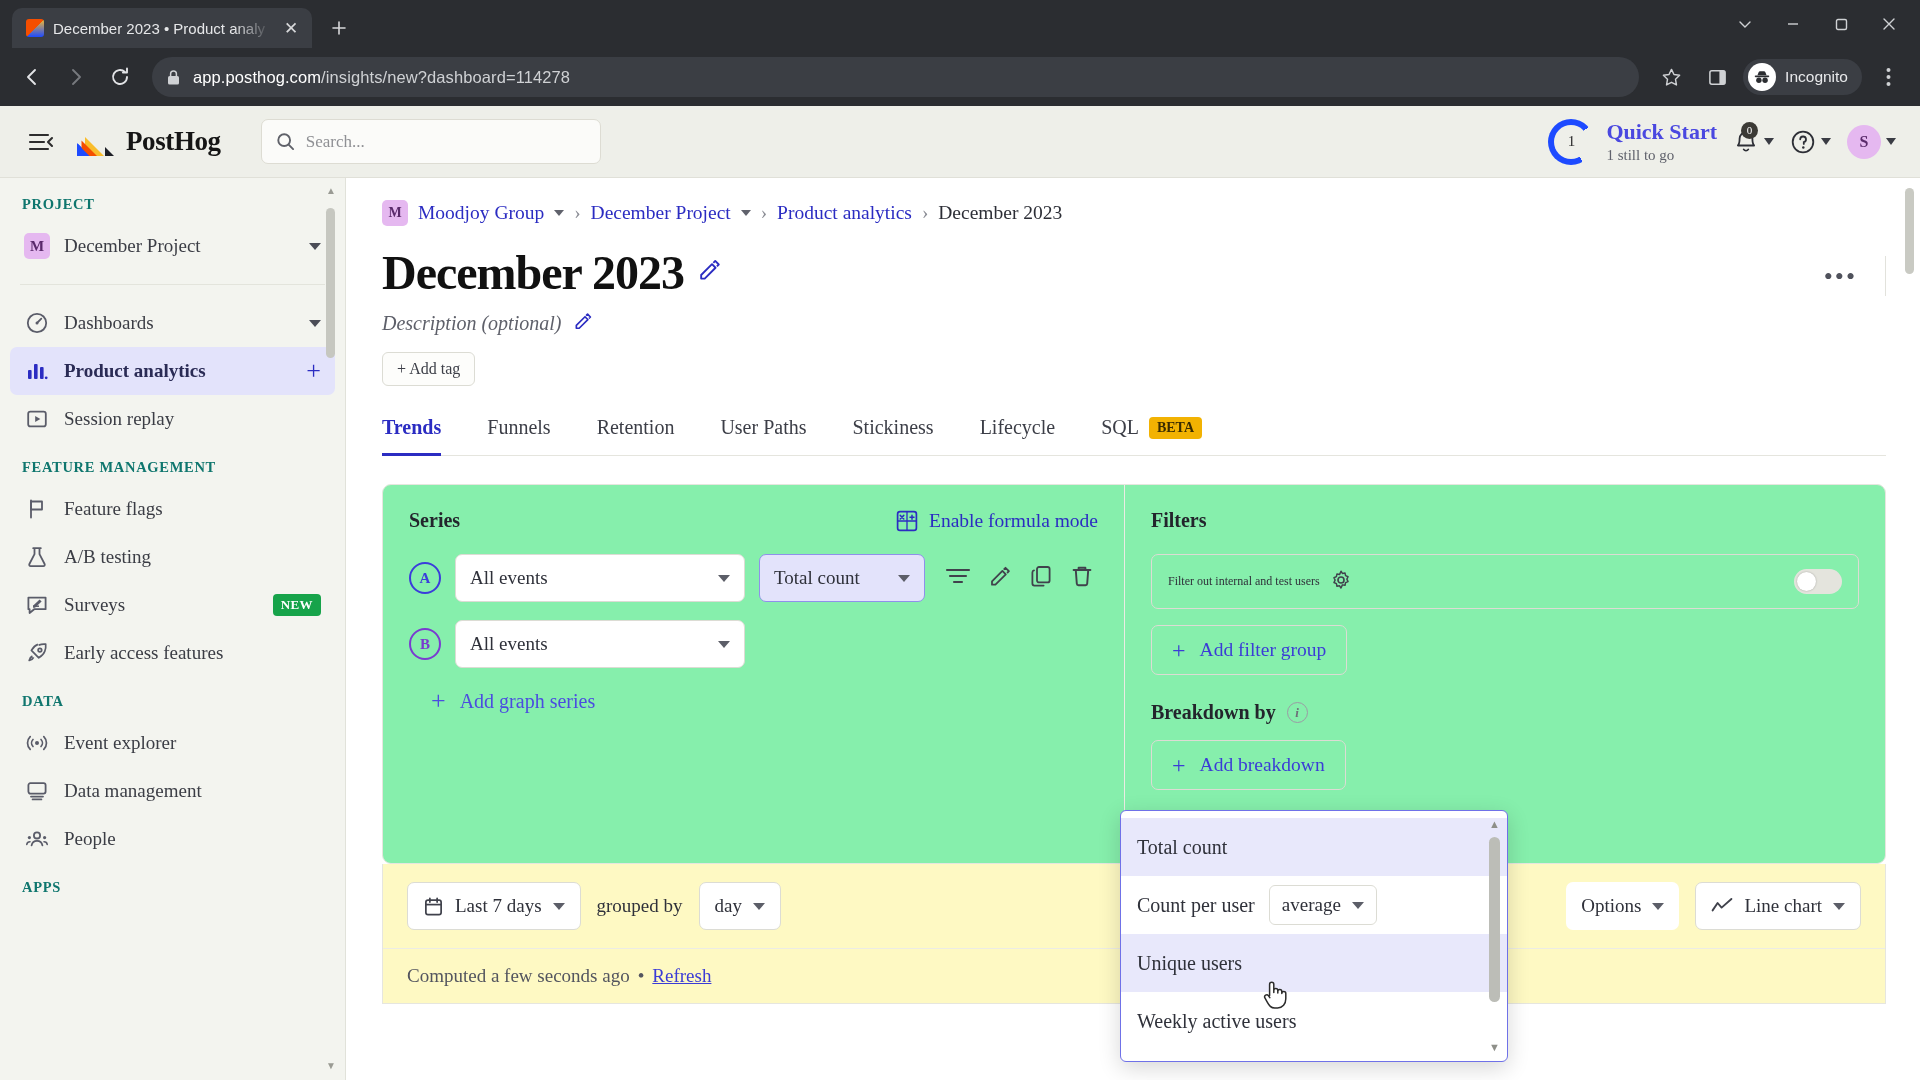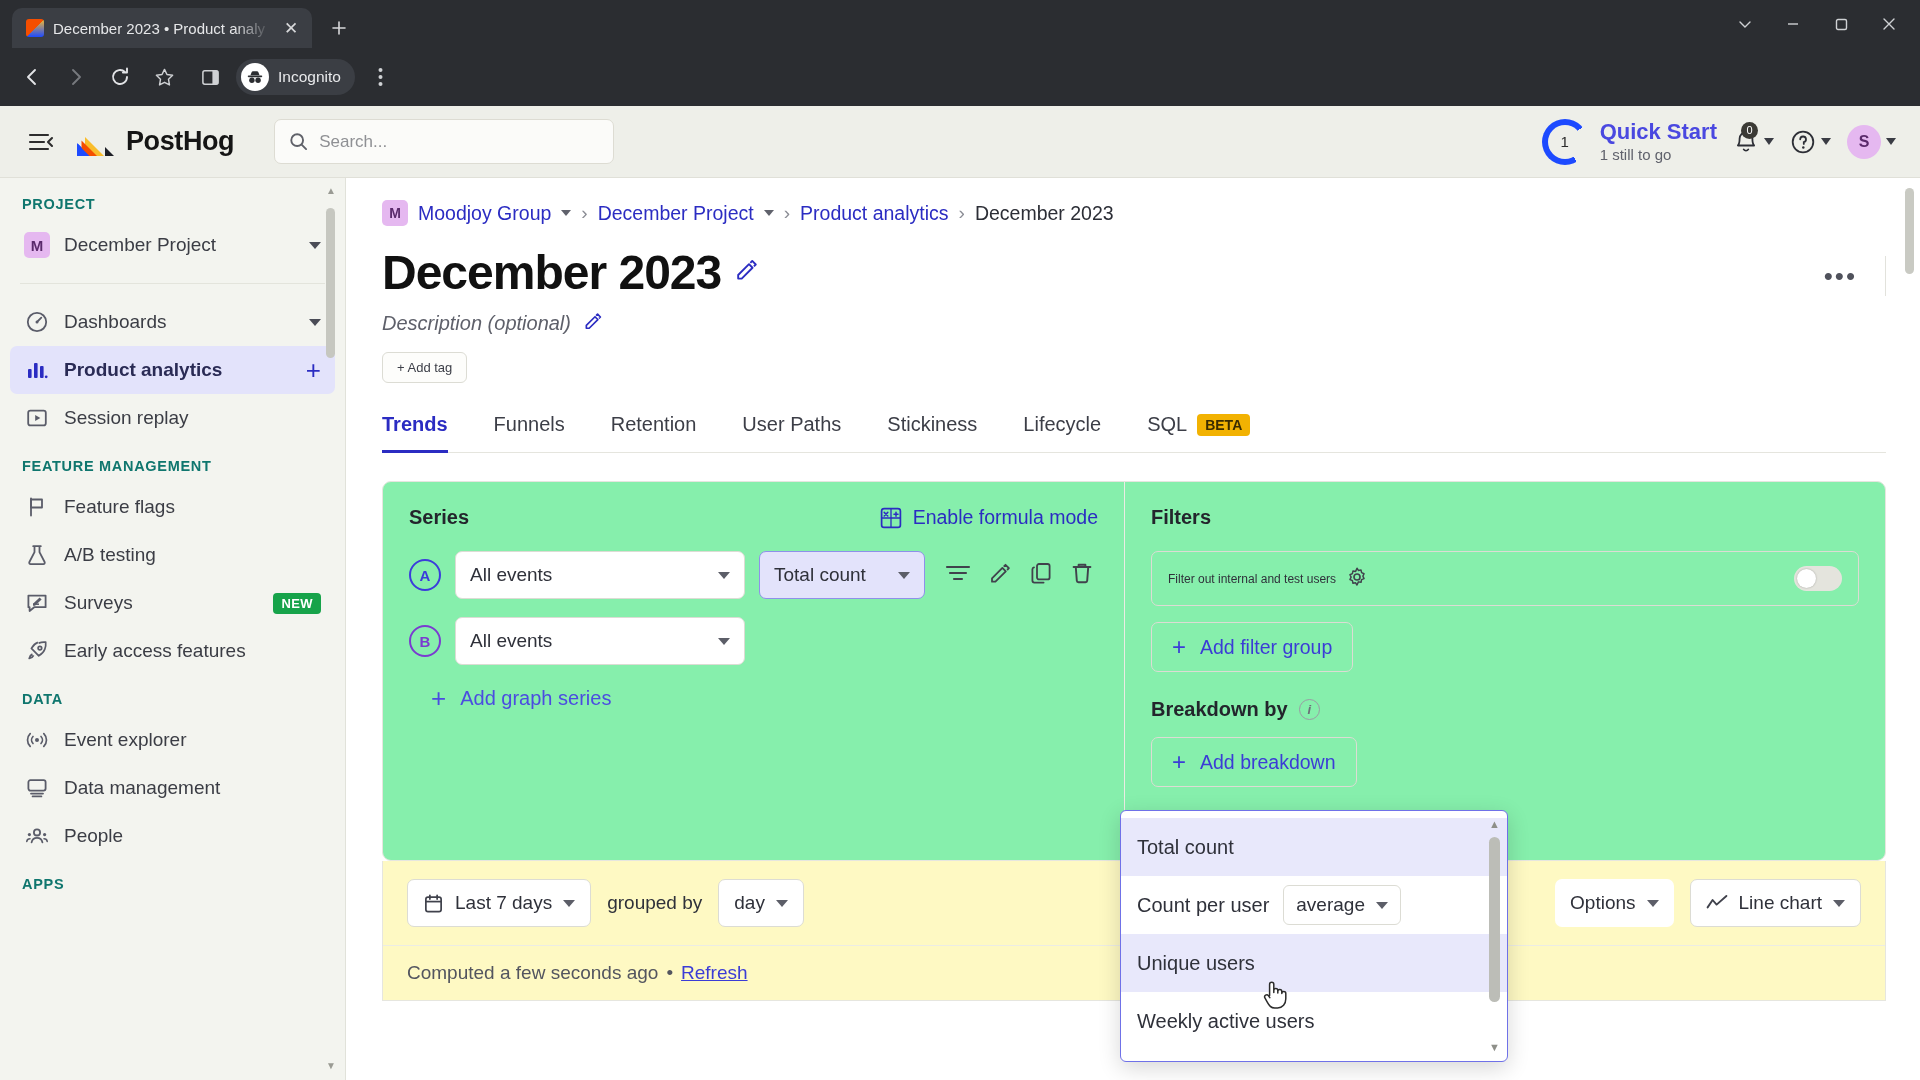--- a/index.html
+++ b/index.html
@@ -42,21 +42,21 @@
     gap:12px;padding:0 14px;margin:0 8px;}
   .omnibox .url{font-size:16.5px;color:#cfd1d4;letter-spacing:.1px;}
   .omnibox .url b{color:#fff;font-weight:400;}
   .omni-right{display:flex;align-items:center;gap:6px;}
   .incognito-pill{display:flex;align-items:center;gap:9px;background:#3b3e44;border-radius:18px;
     height:36px;padding:0 14px 0 5px;color:#e8e9eb;font-size:15.5px;}
   .incog-circle{width:28px;height:28px;border-radius:50%;background:#fff;display:flex;align-items:center;
     justify-content:center;}
 
   
-  .app{height:974px;display:flex;flex-direction:column;background:#f3f4ef;}
+  .app{height:974px;display:flex;flex-direction:column;background:#f3f4ef;font-family:Liberation Serif, serif;}
   .topbar{height:72px;background:#eeefe9;display:flex;align-items:center;padding:0 24px;gap:18px;
     border-bottom:1px solid #e0e0d8;flex:none;}
   .hamburger{width:34px;height:34px;display:flex;align-items:center;justify-content:center;color:#2d2d2d;}
   .brand{display:flex;align-items:center;gap:10px;}
   .brand-logo{width:40px;height:30px;position:relative;}
   .brand-name{font-size:27px;font-weight:bold;color:#151515;letter-spacing:-.4px;}
   .searchbox{width:340px;height:45px;background:#fbfbf9;border:1px solid #dddcd3;border-radius:7px;
     display:flex;align-items:center;gap:11px;padding:0 14px;margin-left:22px;}
   .searchbox span.ph{color:#8f9094;font-size:17px;}
   .topbar-right{margin-left:auto;display:flex;align-items:center;gap:16px;}
@@ -117,21 +117,21 @@
   .vline{width:1px;height:40px;background:#e2e2dc;}
   .btn-primary{background:#2b39ec;color:#fff;border-radius:7px;height:52px;display:flex;align-items:center;
     font-size:20px;font-weight:bold;}
   .btn-primary .main-lbl{padding:0 24px;}
   .btn-primary .sep{width:1px;height:30px;background:#6e78f2;}
   .btn-primary .drop{padding:0 16px;display:flex;align-items:center;}
   .wcaret{border-left:7px solid transparent;border-right:7px solid transparent;border-top:9px solid #fff;}
 
   .desc{display:flex;align-items:center;gap:12px;margin-top:13px;font-size:20px;color:#5e606a;font-style:italic;}
   .add-tag{margin-top:16px;display:inline-flex;align-items:center;border:1px solid #dcdcd4;border-radius:6px;
-    padding:7px 14px;font-size:13px;color:#3e4049;background:#fdfdfb;}
+    padding:7px 14px;font-size:16px;color:#3e4049;background:#fdfdfb;}
 
   .tabs{display:flex;align-items:center;gap:46px;margin-top:30px;border-bottom:1px solid #e5e5de;
     padding-bottom:0;}
   .tab-item{font-size:20px;color:#3c3e47;padding-bottom:16px;position:relative;display:flex;align-items:center;gap:10px;}
   .tab-item.on{color:#2b2cc2;font-weight:bold;}
   .tab-item.on::after{content:"";position:absolute;left:0;right:0;bottom:-1px;height:3px;background:#2b2cc2;}
   .pill-beta{background:#f2b202;color:#3a2c00;font-size:14px;font-weight:bold;border-radius:4px;padding:3px 8px;}
 
   .panel{margin-top:28px;border:1px solid #e6e6df;border-radius:9px;background:#86efac;display:flex;min-height:345px;}
   .panel-left{flex:1;padding:24px 26px;border-right:1px solid #ebebe4;position:relative;}
@@ -243,20 +243,27 @@
     <div class="nav-btn dim">
       <svg width="22" height="22" viewBox="0 0 22 22">
           <path d="M8 4l7 7-7 7" stroke="#77797e" stroke-width="1.9" fill="none" stroke-linecap="round" stroke-linejoin="round"></path>
         </svg>
     </div>
     <div class="nav-btn">
       <svg width="22" height="22" viewBox="0 0 22 22">
           <path d="M18 11a7 7 0 1 1-2.1-5" stroke="#e2e3e6" stroke-width="1.9" fill="none" stroke-linecap="round"></path>
           <path d="M18 2.5V6.6h-4.1" stroke="#e2e3e6" stroke-width="1.9" fill="none" stroke-linecap="round" stroke-linejoin="round"></path>
         </svg>
+    </div>
+    <div class="omnibox">
+      <svg width="15" height="17" viewBox="0 0 15 17">
+          <rect x="2" y="7" width="11" height="8.5" rx="1.6" fill="#cfd1d4"></rect>
+          <path d="M4.6 7V4.8a2.9 2.9 0 0 1 5.8 0V7" stroke="#cfd1d4" stroke-width="1.5" fill="none"></path>
+        </svg>
+      <div class="url"><b>app.posthog.com</b><span>/insights/new?dashboard=114278</span></div>
     </div>
     <div class="omni-right">
       <div class="nav-btn">
         <svg width="21" height="21" viewBox="0 0 22 22">
             <path d="M11 2.5l2.6 5.4 5.9.8-4.3 4.2 1 5.9-5.2-2.8-5.2 2.8 1-5.9L2.5 8.7l5.9-.8z" stroke="#cfd1d4" stroke-width="1.5" fill="none" stroke-linejoin="round"></path>
           </svg>
       </div>
       <div class="nav-btn">
         <svg width="19" height="19" viewBox="0 0 20 20">
             <rect x="2" y="3" width="16" height="14" rx="2" stroke="#cfd1d4" stroke-width="1.6" fill="none"></rect>

